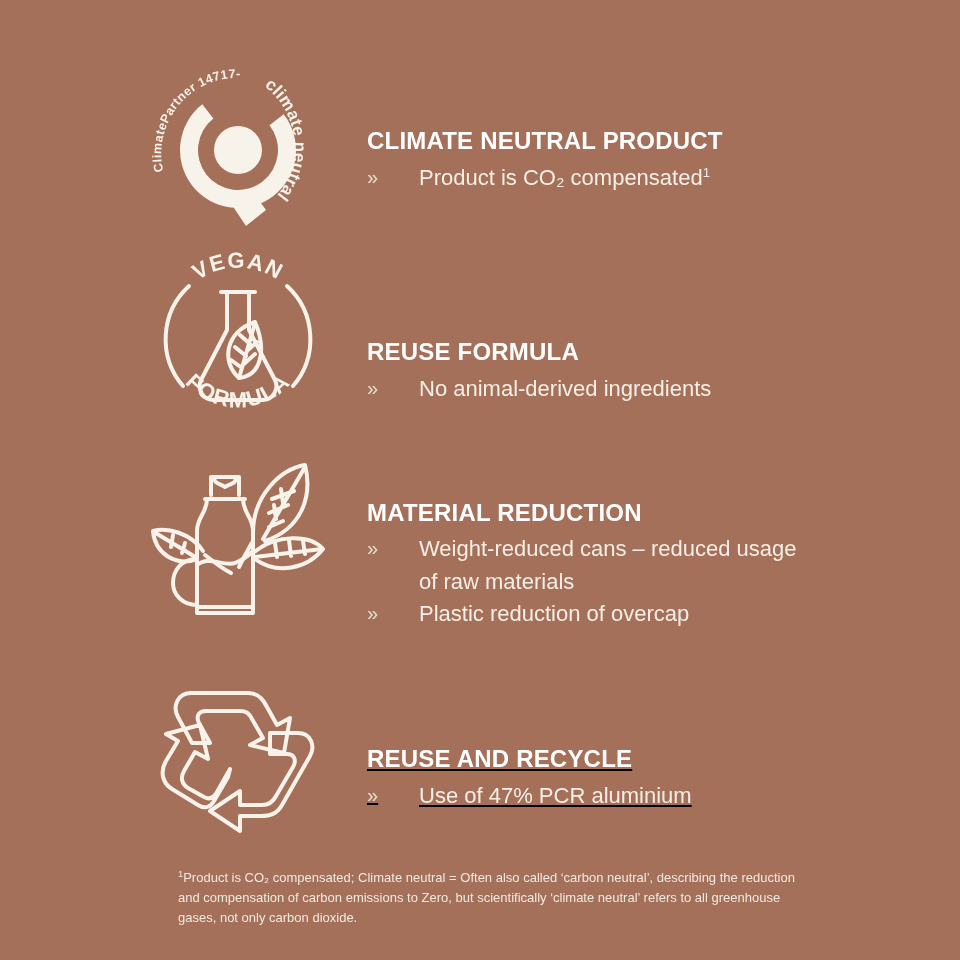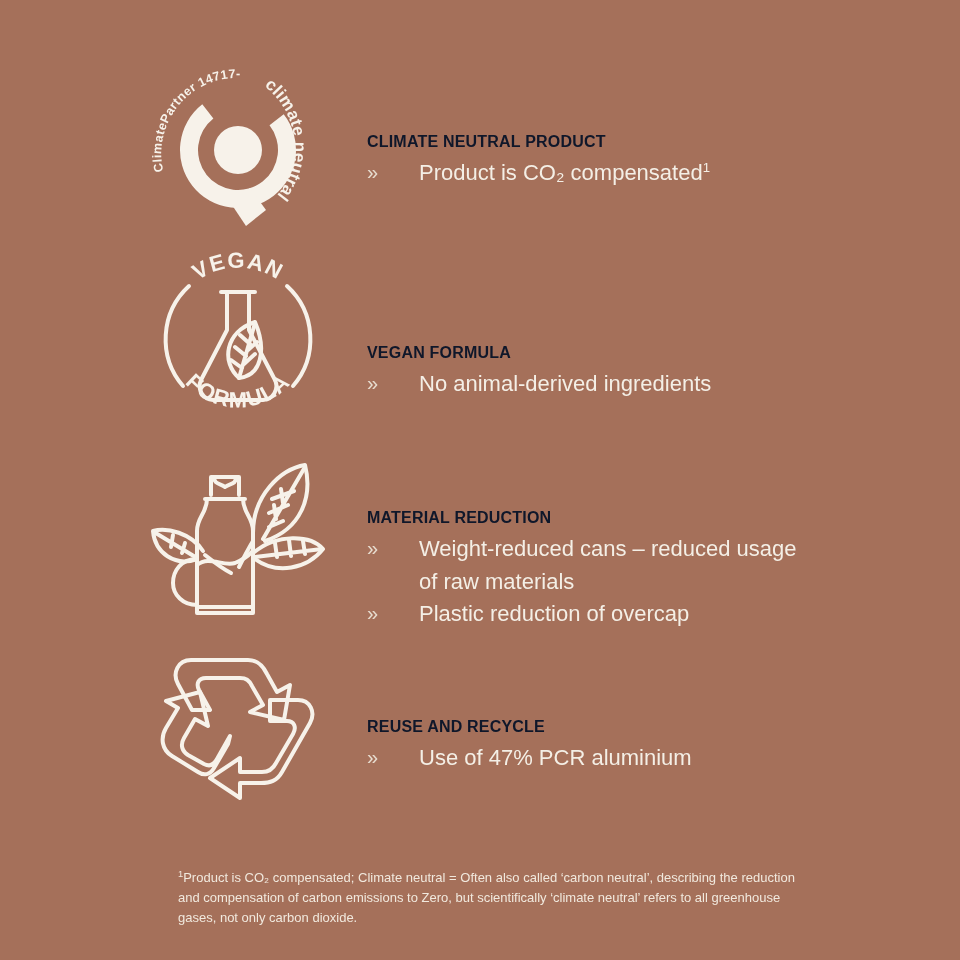--- a/index.html
+++ b/index.html
@@ -34,24 +34,24 @@
     flex: 0 0 235px;
     display: flex;
     align-items: center;
     justify-content: center;
   }
   .text-cell {
     flex: 1 1 auto;
     padding-left: 12px;
   }
   .feat-title {
-    font-size: 16px;
+    font-size: 24px;
     font-weight: bold;
     letter-spacing: 0.2px;
-    color: #0f172a;
+    color: #ffffff;
     margin: 0 0 6px 0;
     line-height: 1.2;
   }
   .bullets {
     list-style: none;
     margin: 0;
     padding: 0;
   }
   .bullets li {
     display: flex;
@@ -73,21 +73,21 @@
   .bullet-text sup {
     font-size: 0.6em;
     vertical-align: super;
     line-height: 0;
   }
 
   
   #row-climate  { top: 56px; }
   #row-vegan    { top: 250px; }
   #row-material { top: 455px; align-items: flex-end; }
-  #row-recycle  { top: 640px; }
+  #row-recycle  { top: 673px; text-decoration: underline; }
 
   #row-climate  .icon-cell { align-items: flex-start; }
   #row-climate  .text-cell { padding-top: 30px; }
   #row-vegan    .text-cell { padding-top: 58px; }
   #row-material .text-cell { padding-top: 8px; }
   #row-recycle  .text-cell { padding-top: 52px; }
 
   
   .footnote {
     position: absolute;
@@ -183,21 +183,21 @@
 
         <text class="ctext" font-size="22" letter-spacing="1.5" text-anchor="middle">
           <textPath href="#vTop" startOffset="50%">VEGAN</textPath>
         </text>
         <text class="ctext" font-size="22" letter-spacing="1.5" text-anchor="middle">
           <textPath href="#vBot" startOffset="50%">FORMULA</textPath>
         </text>
       </svg>
     </div>
     <div class="text-cell">
-      <h2 class="feat-title">VEGAN FORMULA</h2>
+      <h2 class="feat-title">REUSE FORMULA</h2>
       <ul class="bullets">
         <li>
           <span class="bullet-mark">»</span>
           <span class="bullet-text">No animal-derived ingredients</span>
         </li>
       </ul>
     </div>
   </div>
 
   <div class="feature" id="row-material">

